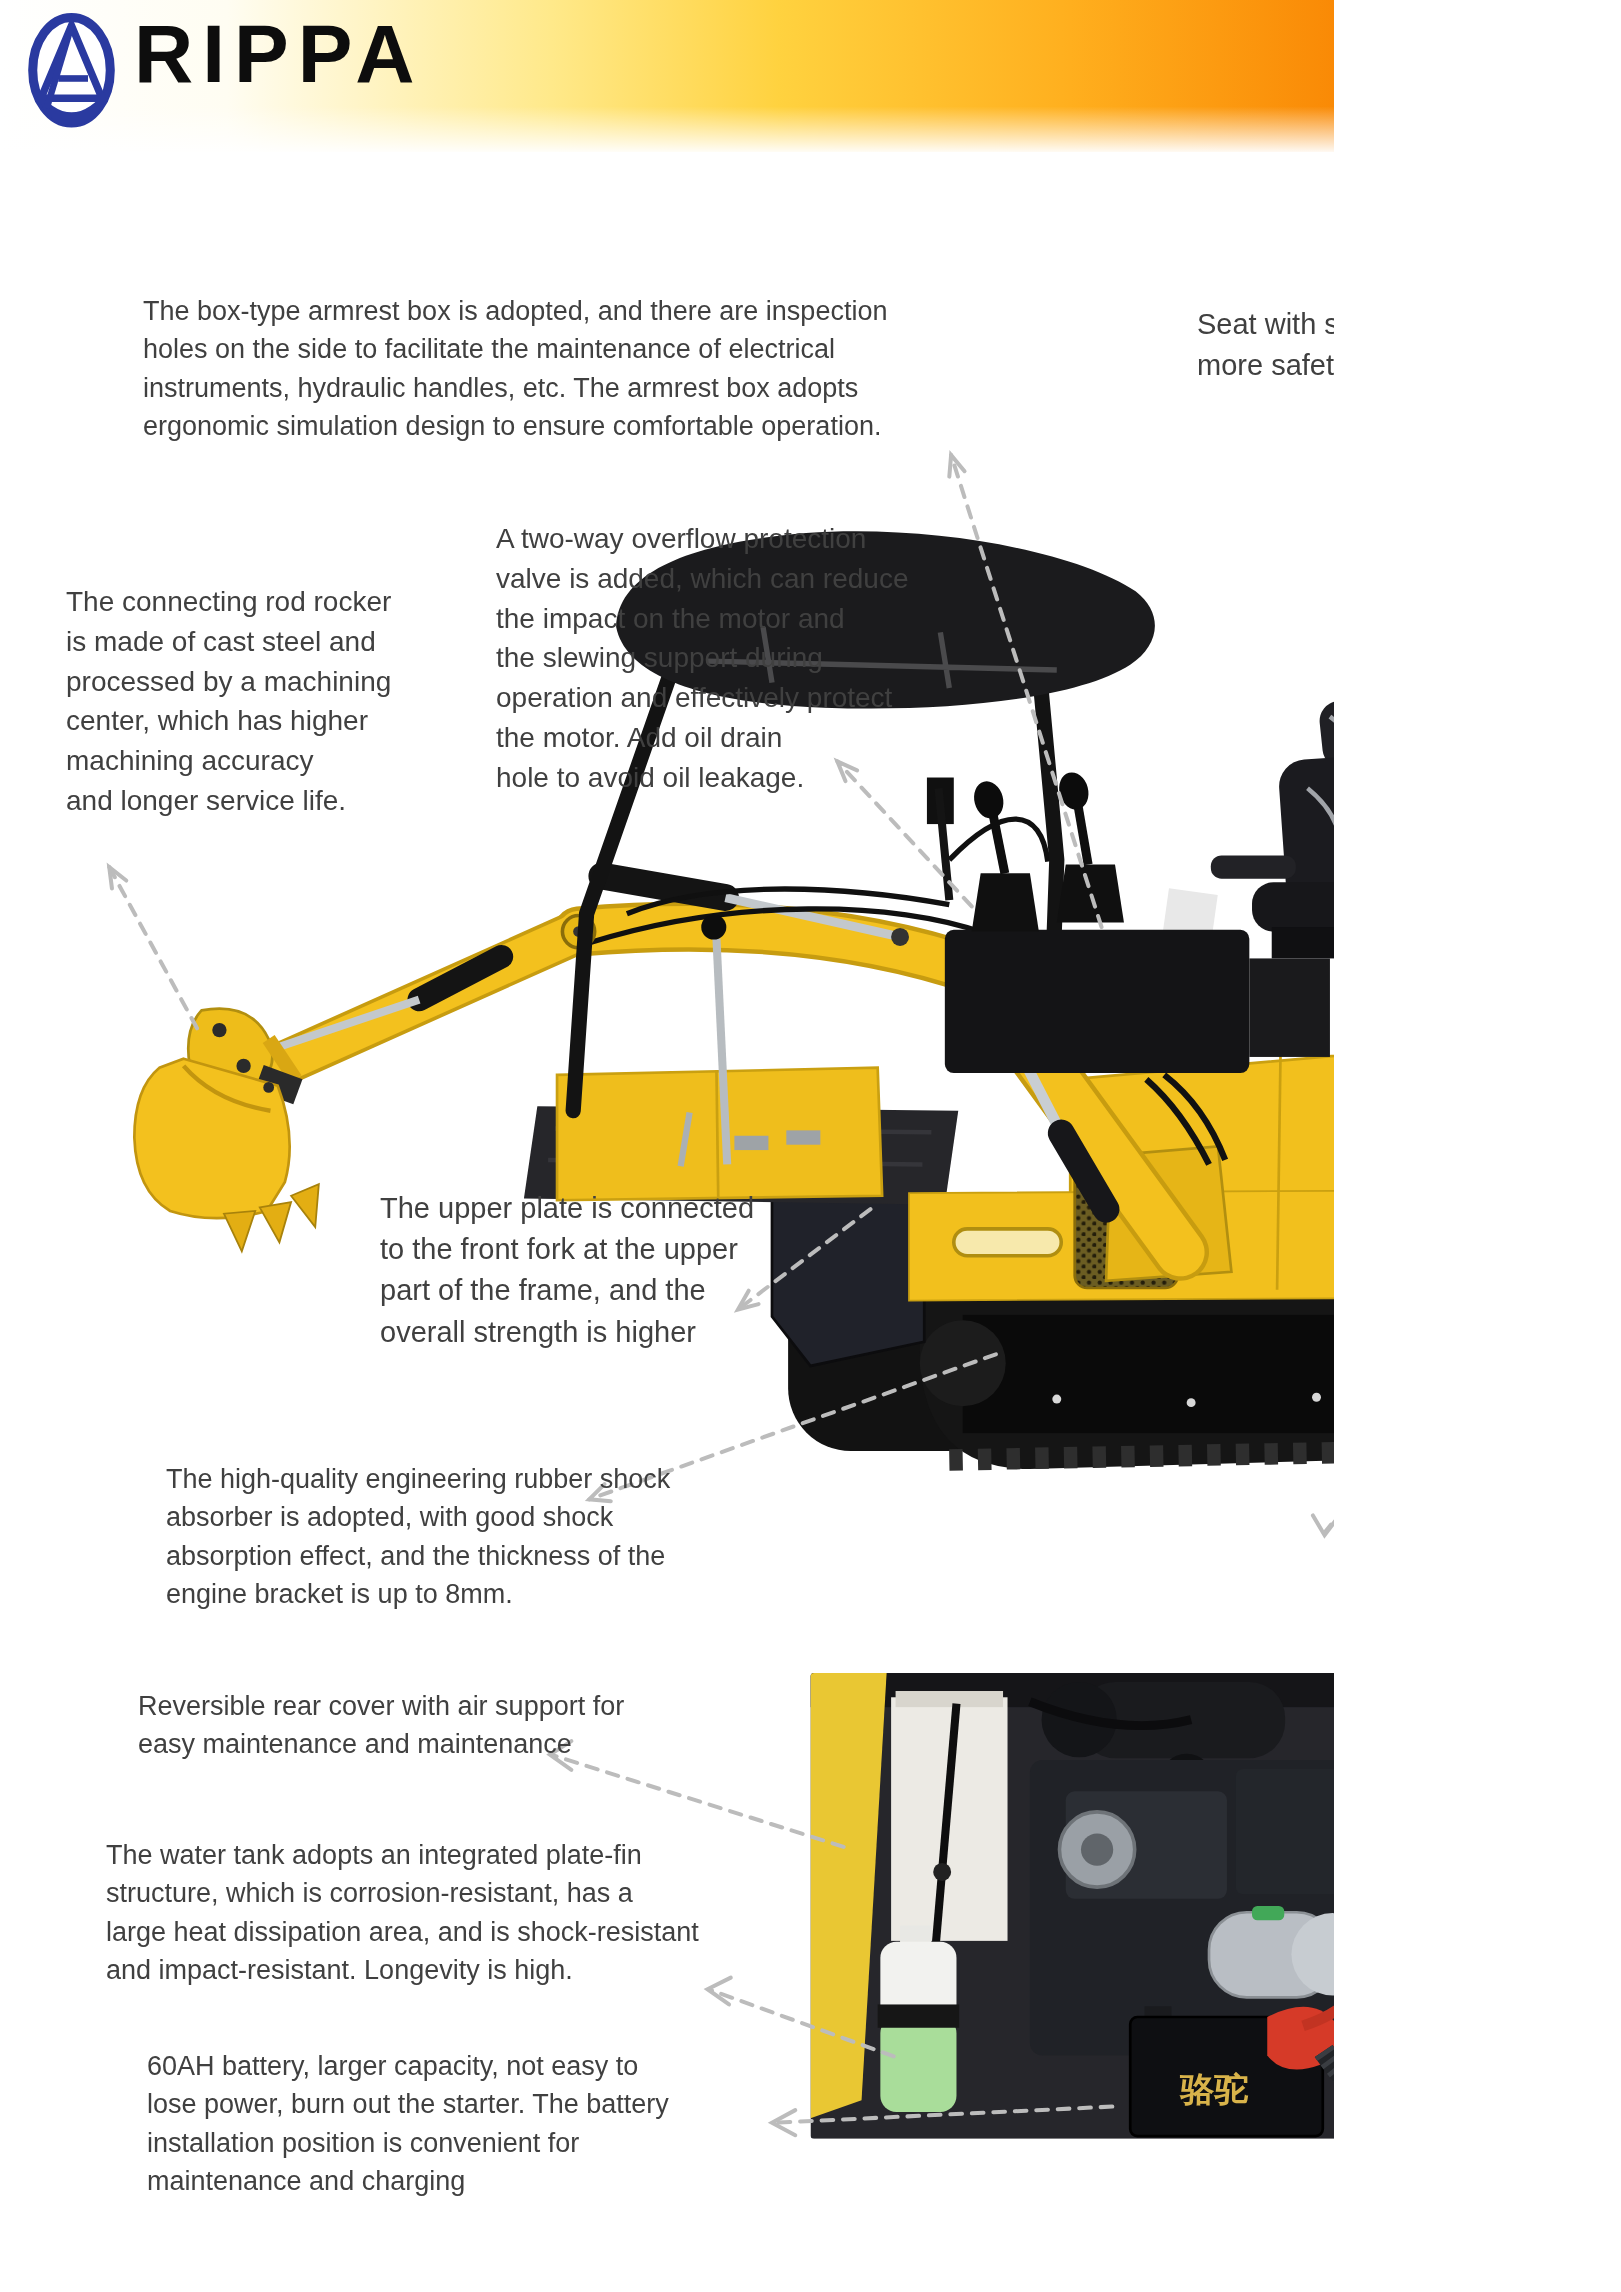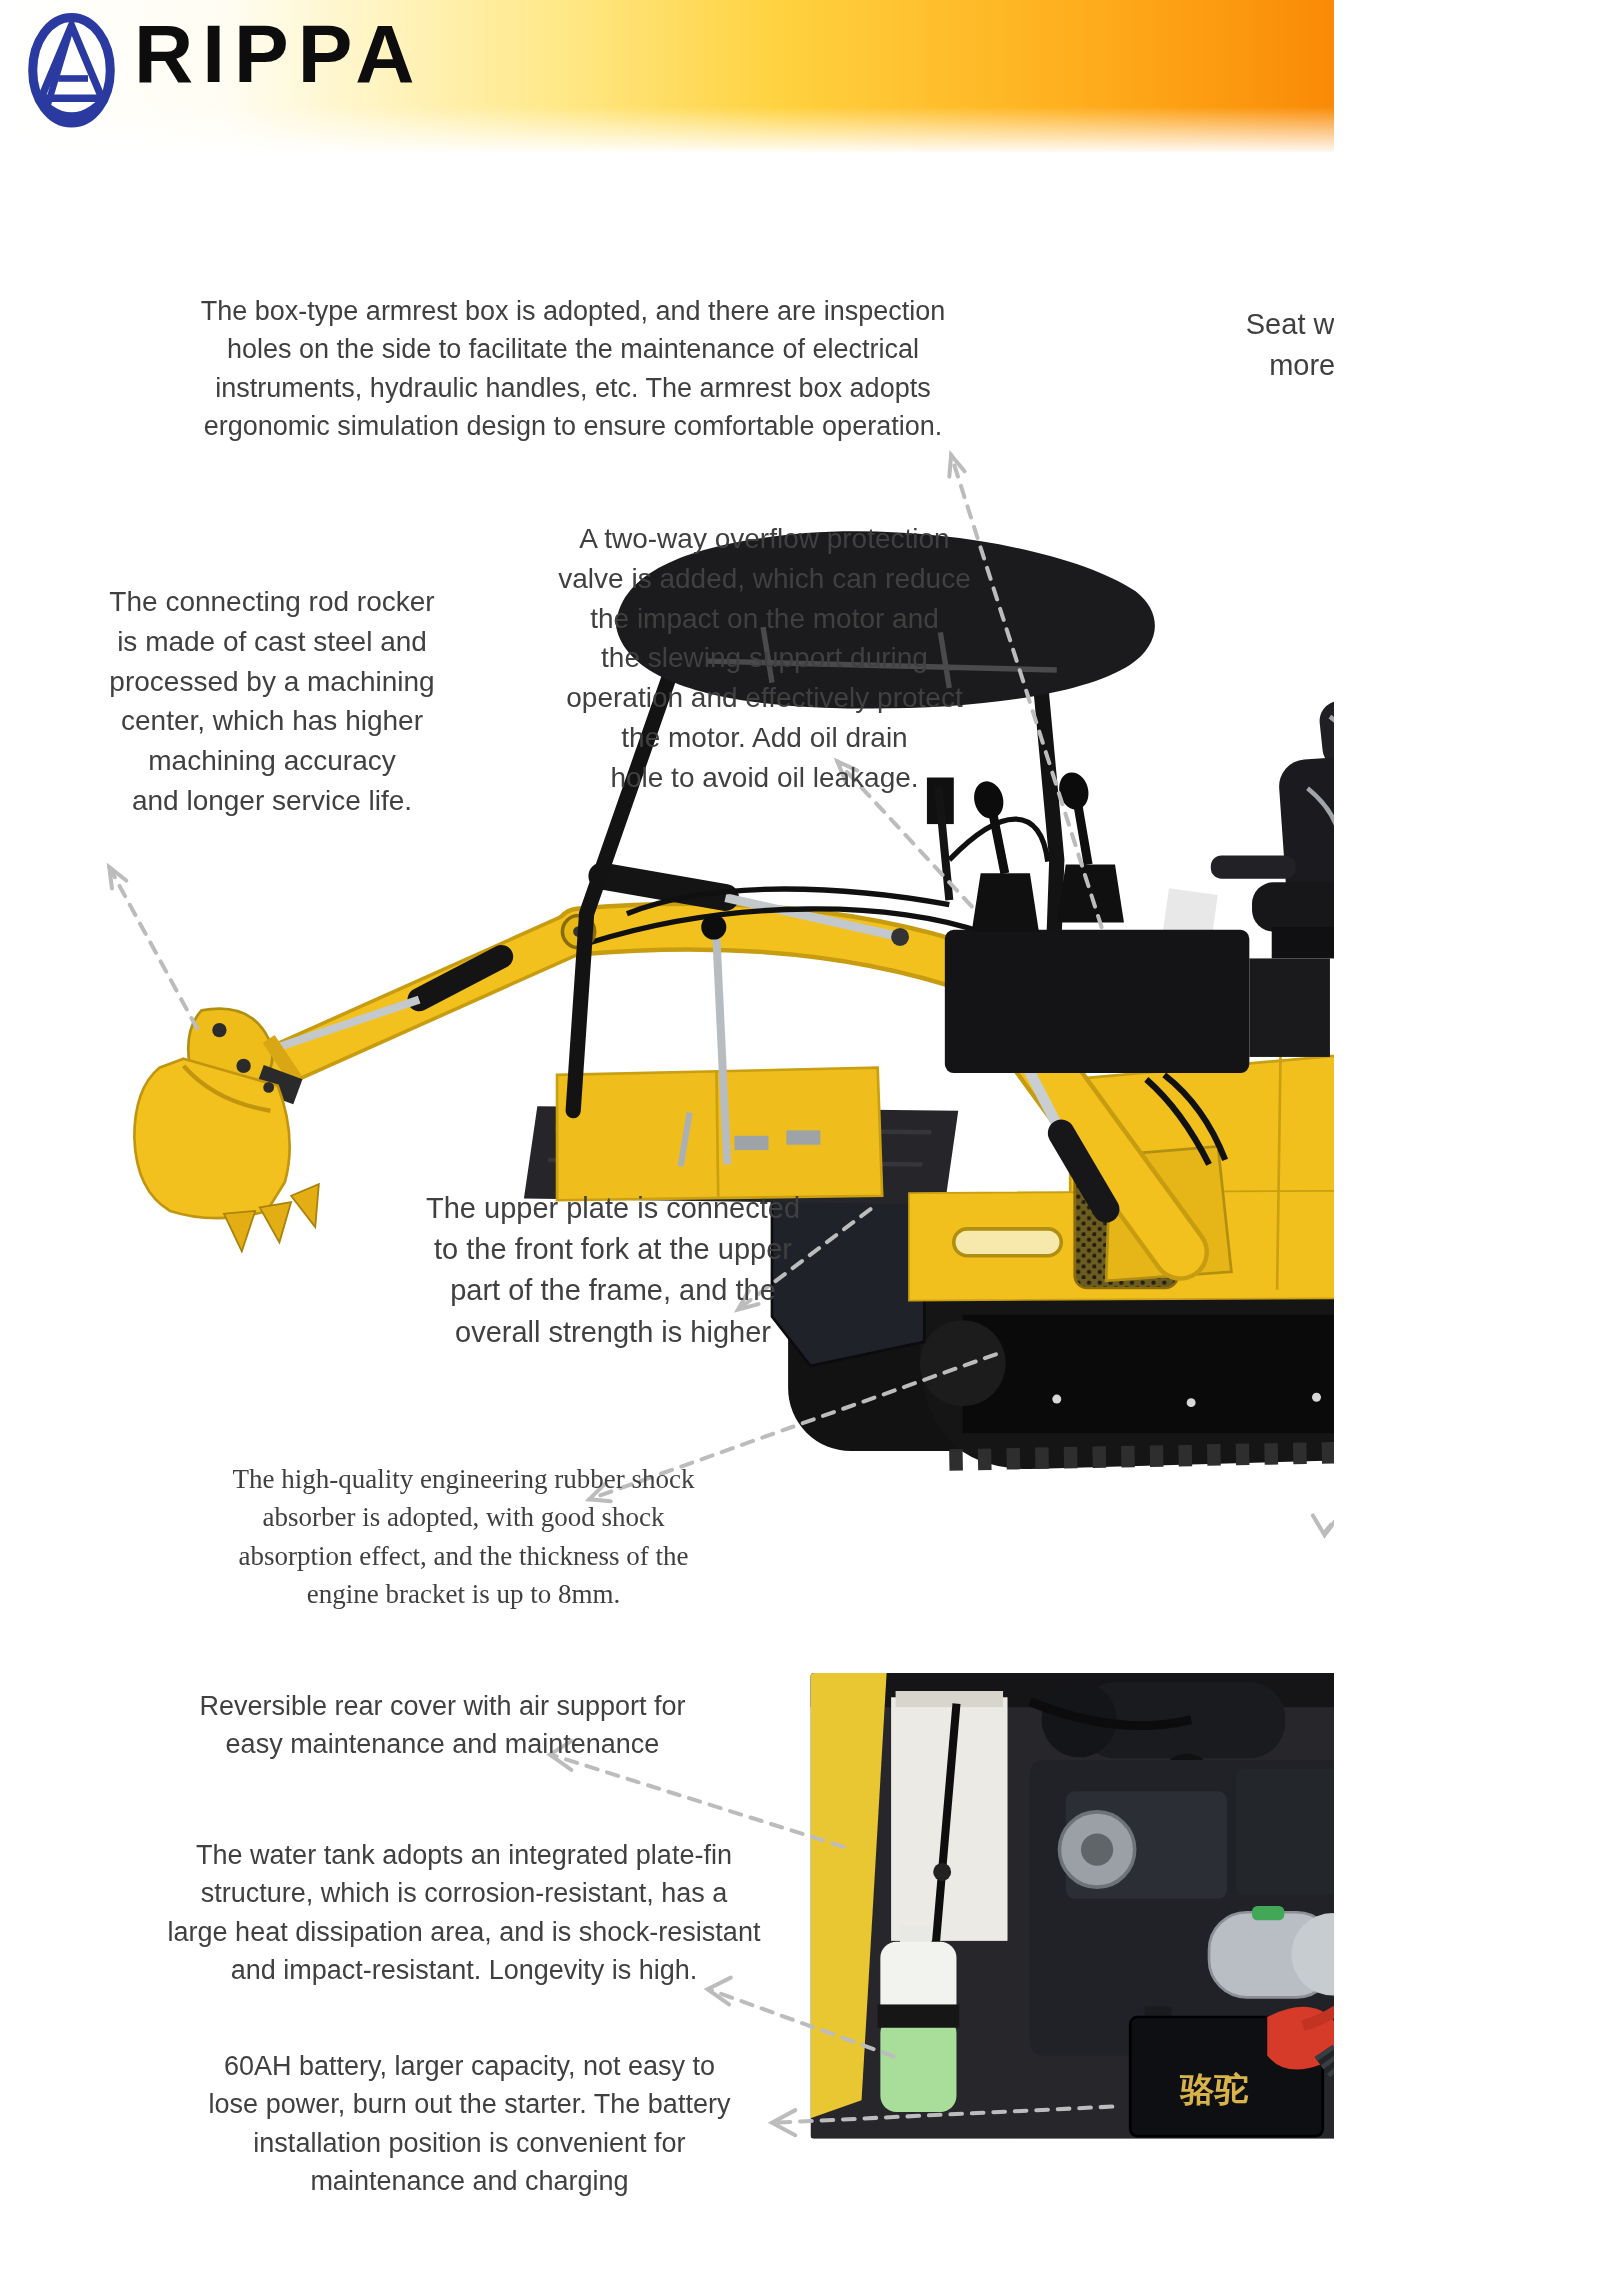--- a/index.html
+++ b/index.html
@@ -1,32 +1,32 @@
 <!DOCTYPE html>
 <html style="font-size:14.3px"><head>
 <meta charset="utf-8">
 <style>
   html,body{margin:0;padding:0;background:#ffffff;}
   .page{position:relative;width:1334px;height:2293px;background:#ffffff;overflow:hidden;
-        font-family:"Liberation Sans","DejaVu Sans",sans-serif;text-align:center;}
+        font-family:"Liberation Sans","DejaVu Sans",sans-serif;}
   .header{position:absolute;left:0;top:0;width:1621px;height:152px;
       background:linear-gradient(180deg, rgba(255,255,255,0) 70%, rgba(255,255,255,.95) 100%),
                  linear-gradient(90deg,#ffffff 0%,#fffdf2 14%,#ffe98a 34%,#ffd23f 48%,#ffaf1e 66%,#f98603 84%,#f26f00 100%);}
   .logo{position:absolute;left:21.5px;top:5.4px;width:99px;height:142px;}
   .brand{position:absolute;left:134px;top:7.2px;font-size:82px;font-weight:800;
          letter-spacing:9px;color:#0d0d0d;font-family:"Liberation Sans",sans-serif;}
   .scene{position:absolute;left:0;top:0;width:1621px;height:2293px;}
   .callout{position:absolute;white-space:pre-line;color:#404040;font-size:27px;line-height:1.42;
            font-family:"Liberation Sans","DejaVu Sans",sans-serif;}
   .c1{left:143px;top:292px;width:860px;}
   .c2{left:1197px;top:304px;width:457px;font-size:29px;}
   .c3{left:66px;top:582px;width:412px;font-size:28px;}
   .c4{left:496px;top:519px;width:537px;font-size:28px;}
   .c5{left:380px;top:1188px;width:466px;font-size:29px;}
-  .c6{left:150px;top:1460px;width:627px;font-family:Liberation Serif, serif;}
+  .c6{left:166px;top:1460px;width:627px;}
   .c7{left:883px;top:1514px;width:725px;}
   .c8{left:138px;top:1687px;width:609px;}
   .c9{left:106px;top:1836px;width:716px;}
   .c10{left:147px;top:2047px;width:645px;}
 </style>
 </head>
 <body>
 
 <div class="page">
 

